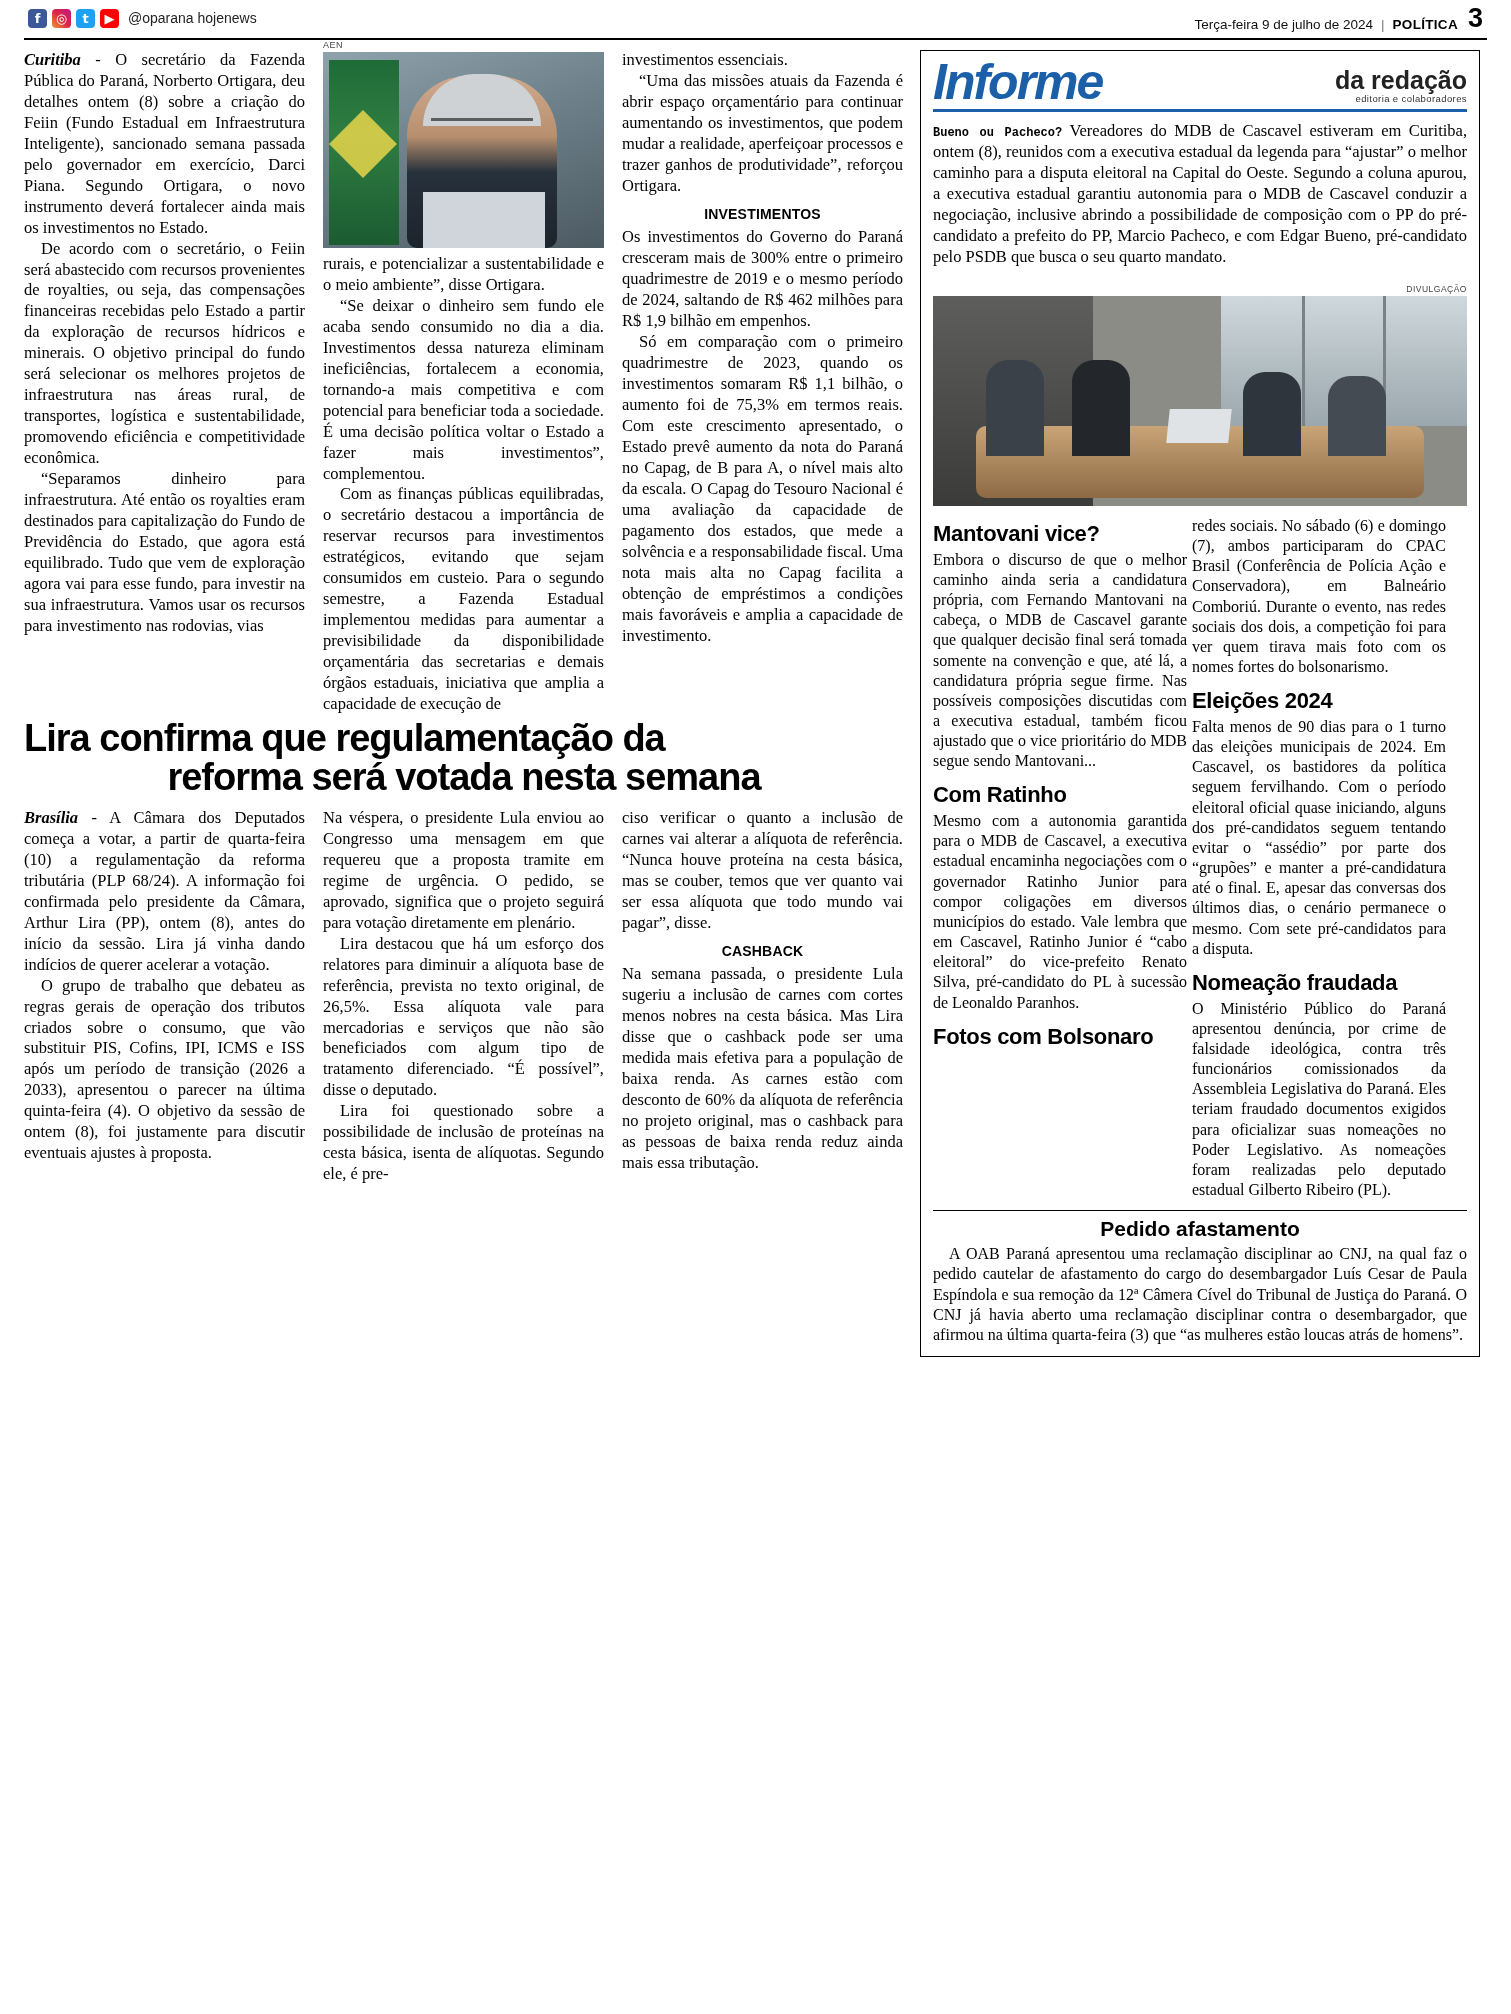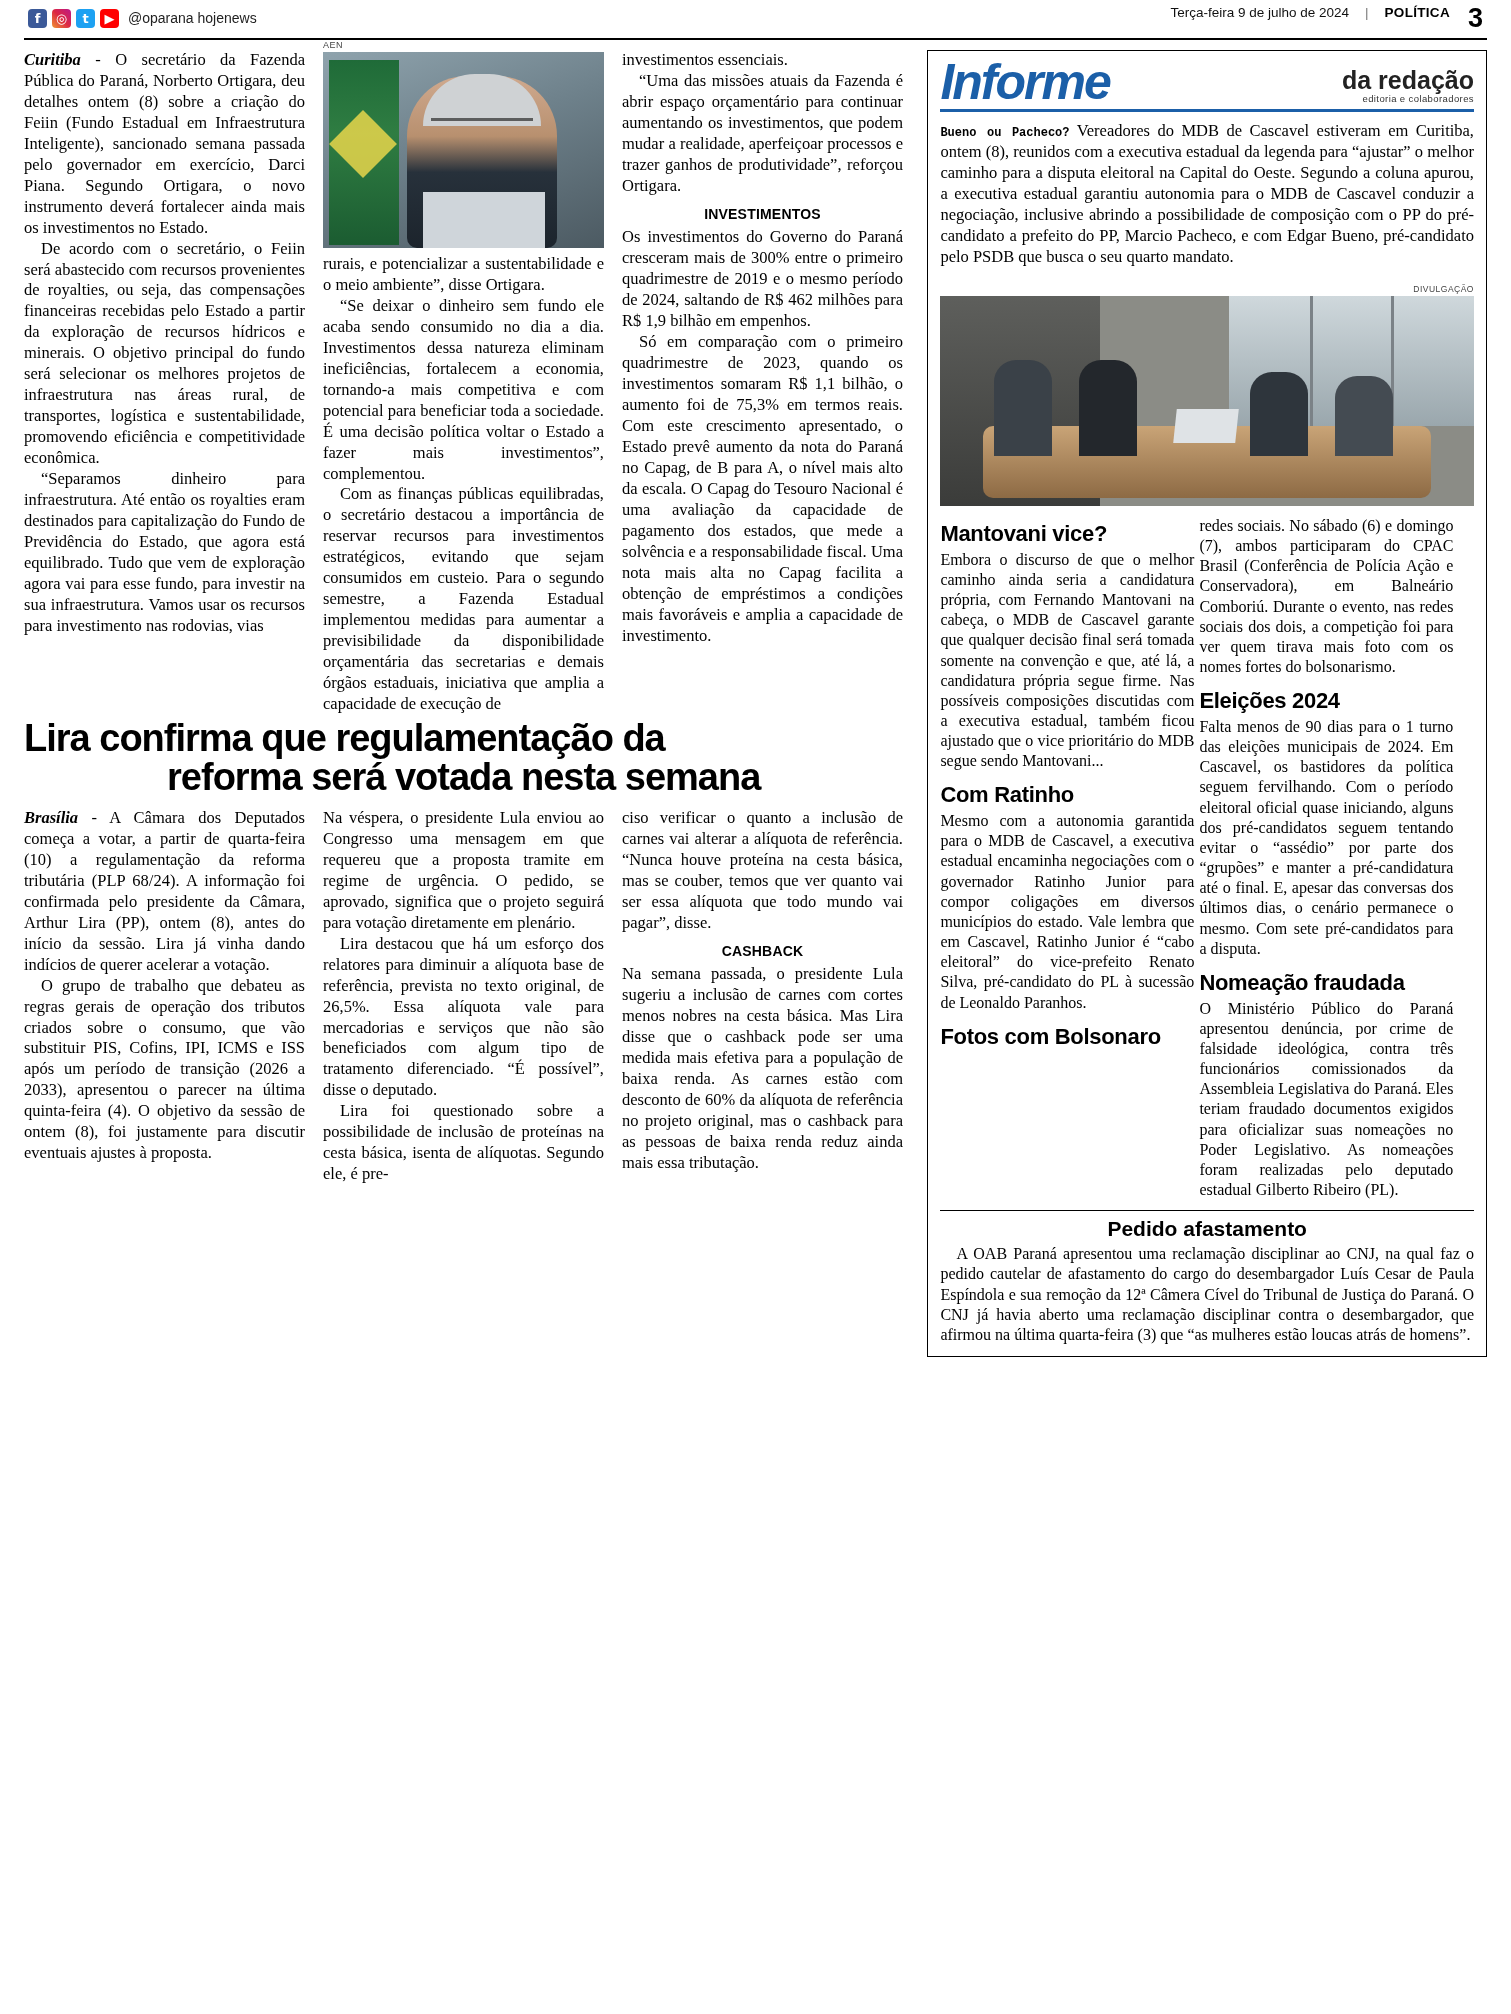--- a/index.html
+++ b/index.html
@@ -9,30 +9,30 @@
   
   .masthead{display:flex;align-items:center;justify-content:space-between;height:36px;border-bottom:2px solid #000;padding:0 4px 2px 4px;}
   .mh-left{display:flex;align-items:center;gap:5px;}
   .sq{width:19px;height:19px;border-radius:4px;display:inline-block;position:relative;}
   .sq.fb{background:#3b5998;}
   .sq.ig{background:linear-gradient(45deg,#f09433,#dc2743,#bc1888);}
   .sq.tw{background:#1da1f2;}
   .sq.yt{background:#ff0000;}
   .sq span{position:absolute;inset:0;display:flex;align-items:center;justify-content:center;color:#fff;font-family:"DejaVu Sans",sans-serif;font-size:13px;font-weight:bold;line-height:1;}
   .mh-handle{font-family:"Liberation Sans",sans-serif;font-size:14px;color:#222;margin-left:4px;}
-  .mh-right{display:flex;align-items:flex-start;gap:16px;font-family:"Liberation Sans",sans-serif;font-size:13.5px;}
+  .mh-right{display:flex;align-items:flex-end;gap:8px;font-family:"Liberation Sans",sans-serif;font-size:13.5px;}
   .mh-date{color:#111;}
   .mh-sep{color:#777;}
   .mh-sec{font-weight:bold;letter-spacing:.3px;}
   .mh-page{font-family:"Liberation Sans",sans-serif;font-size:27px;font-weight:bold;line-height:1;margin-left:2px;}
 
   
   .body-wrap{display:flex;gap:0;margin-top:10px;}
   .left{width:880px;}
-  .right{width:560px;margin-left:24px;border:1.5px solid #000;box-sizing:border-box;padding:8px 12px 10px 12px;}
+  .right{width:560px;margin-left:16px;border:1.5px solid #000;box-sizing:border-box;padding:8px 12px 10px 12px;}
 
   
   h1.headline{font-family:"Liberation Sans",sans-serif;font-weight:bold;font-size:53px;line-height:1.02;letter-spacing:-1.4px;margin:8px 0 14px 0;}
   h2.headline2{font-family:"Liberation Sans",sans-serif;font-weight:bold;font-size:38px;line-height:1.04;letter-spacing:-1px;margin:4px 0 10px 0;}
   h2.headline2 .l2{display:block;text-align:center;}
 
   
   .cols3{display:flex;gap:18px;}
   .col{width:281px;font-size:16.5px;line-height:1.27;text-align:justify;}
   .col p{margin:0 0 0 0;text-indent:17px;}

